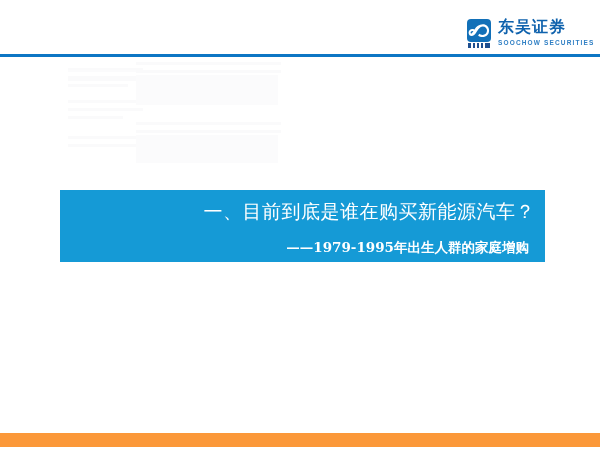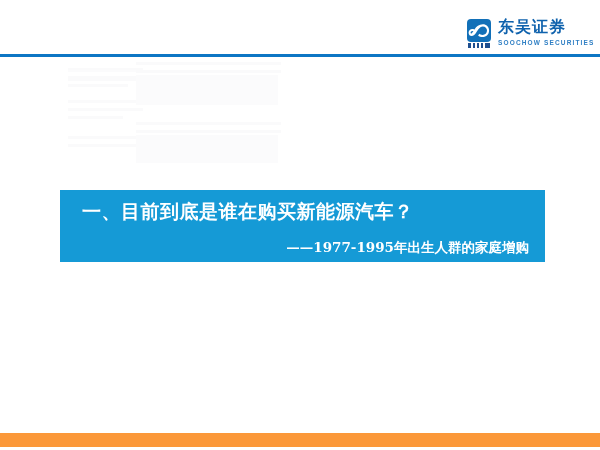--- a/index.html
+++ b/index.html
@@ -118,24 +118,24 @@
     position: absolute;
     left: 60px;
     top: 190px;
     width: 485px;
     height: 72px;
     background: #159ad6;
     box-sizing: border-box;
     padding: 6px 10px 6px 0;
   }
   .title-main {
-    text-align: left;
+    text-align: right;
     font-family: "DejaVu Sans", "Liberation Sans", sans-serif;
     font-size: 19px;
-    font-weight: bold;
+    font-weight: normal;
     color: #ffffff;
     line-height: 30px;
     letter-spacing: 0.5px;
     padding-left: 22px;
   }
   .title-sub {
     text-align: right;
     font-family: "DejaVu Serif", "Liberation Serif", serif;
     font-size: 13.5px;
     font-weight: bold;
@@ -205,18 +205,18 @@
     <div class="logo-text">
       <div class="logo-cn">东吴证券</div>
       <div class="logo-en">SOOCHOW SECURITIES</div>
     </div>
   </div>
 
   <div class="header-rule"></div>
 
   <div class="title-banner">
     <div class="title-main">一、目前到底是谁在购买新能源汽车？</div>
-    <div class="title-sub">——1977-1995年出生人群的家庭增购</div>
+    <div class="title-sub">——1979-1995年出生人群的家庭增购</div>
   </div>
 
   <div class="footer-bar"></div>
 
 </div>
 
 </body></html>

